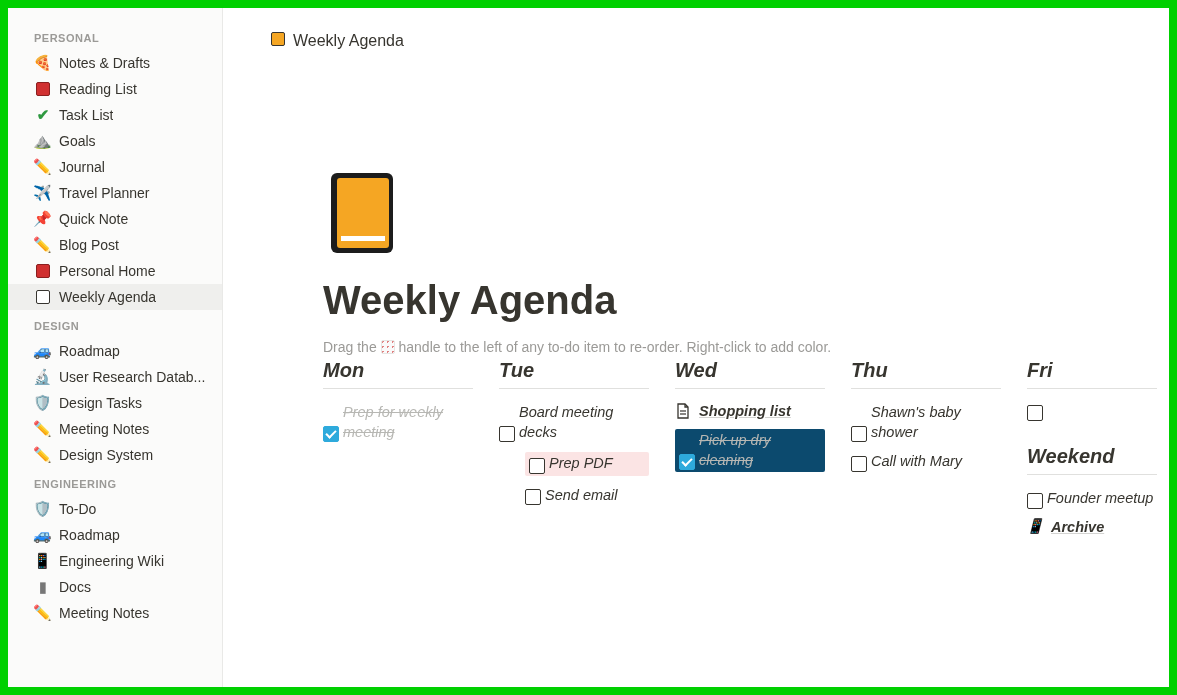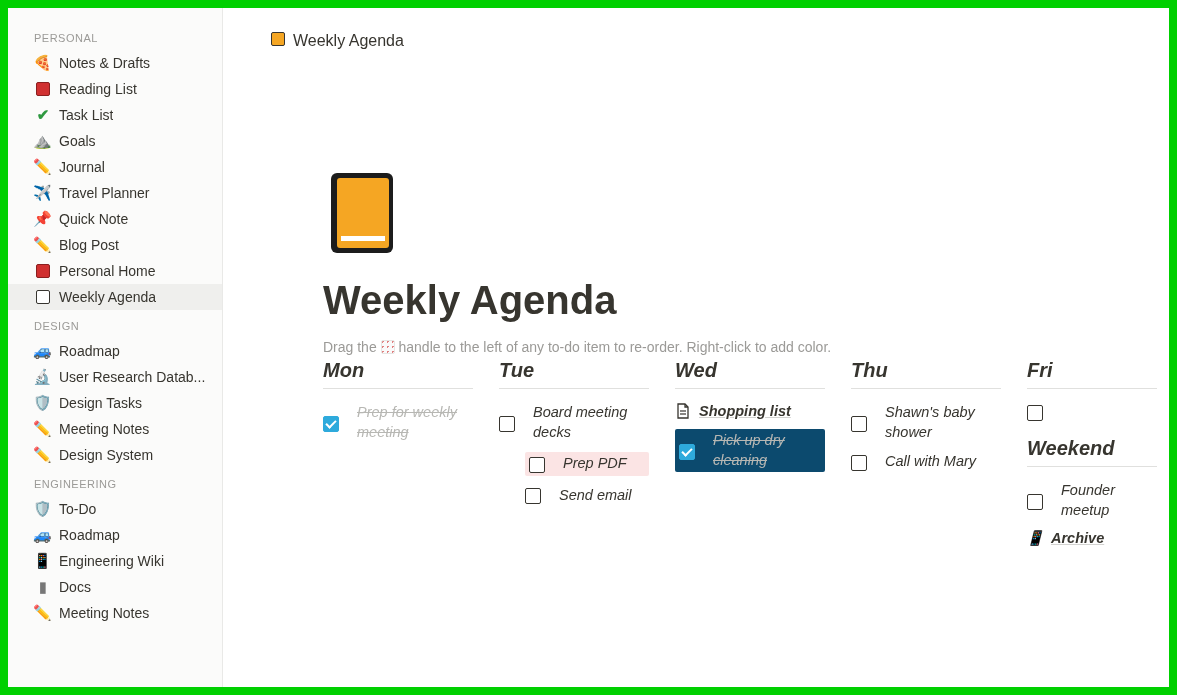--- a/index.html
+++ b/index.html
@@ -19,21 +19,21 @@
       background: #fbfbfa;
       border-right: 1px solid #e9e9e7;
       overflow-y: auto;
       padding-top: 14px;
       font-size: 14px;
       flex-shrink: 0;
     }
     .section-title {
       color: #9b9a97;
       font-size: 11px;
-      font-weight: 400;
+      font-weight: 700;
       letter-spacing: .5px;
       padding: 4px 8px 6px 26px;
       margin-top: 6px;
     }
     .nav-item {
       display: flex;
       align-items: center;
       gap: 7px;
       padding: 4px 8px 4px 26px;
       cursor: pointer;
@@ -111,22 +111,22 @@
     }
     .col-heading {
       font-size: 20px;
       font-weight: 600;
       padding-bottom: 6px;
       border-bottom: 1px solid #e0e0de;
       margin-bottom: 14px;
     }
     .todo {
       display: flex;
-      gap: 18px;
-      align-items: center;
+      gap: 4px;
+      align-items: flex-end;
       margin-bottom: 10px;
       line-height: 1.35;
       font-size: 14.5px;
     }
     .todo.indent { margin-left: 26px; }
     .todo .cbox {
       width: 16px; height: 16px;
       border: 1.5px solid #37352f;
       border-radius: 2px;
       flex-shrink: 0;
@@ -146,21 +146,21 @@
       transform: rotate(45deg);
     }
     .todo .txt.done { color:#b7b7b3; text-decoration: line-through; }
     .todo.hl-pink  { background:#fbe4e4; border-radius:2px; padding:2px 4px; }
     .todo.hl-peach { background:#0c4a6e; border-radius:2px; padding:2px 4px; }
     .col-sub {
       font-size: 20px;
       font-weight: 600;
       padding-bottom: 6px;
       border-bottom: 1px solid #e0e0de;
-      margin: 16px 0 14px 0;
+      margin: 24px 0 14px 0;
     }
     .pagelink {
       display: flex; gap:8px; align-items: center;
       margin-bottom: 10px;
       font-size: 14.5px;
     }
     .pagelink .pgicon {
       width:16px; height:16px; flex-shrink:0;
       display:inline-flex; align-items:center; justify-content:center;
     }

